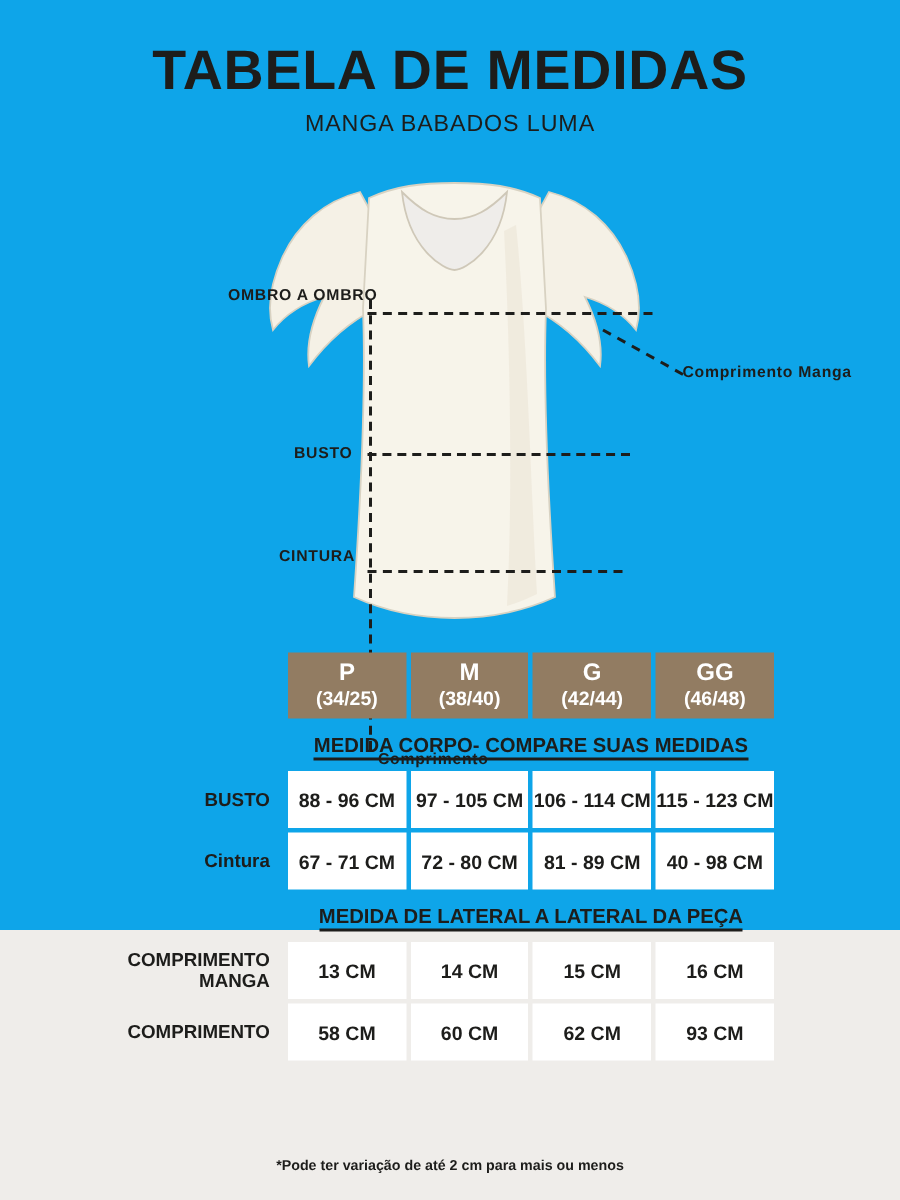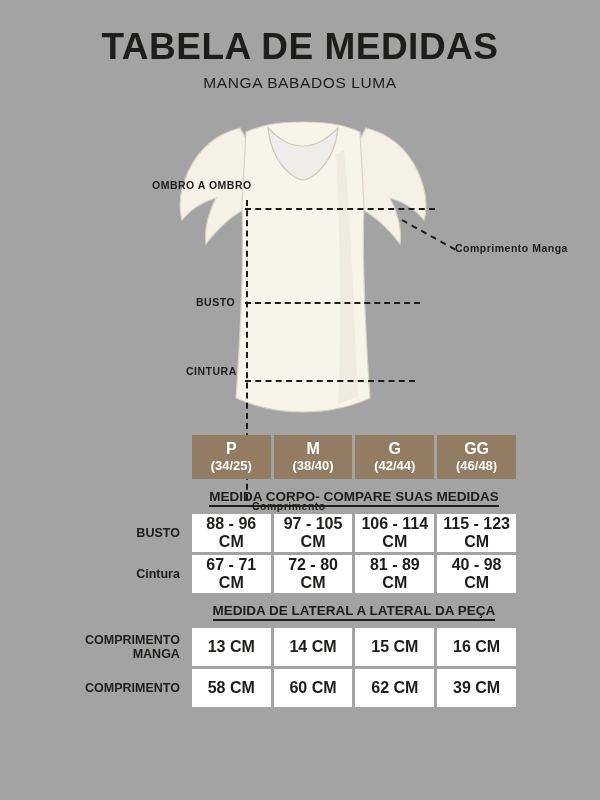--- a/index.html
+++ b/index.html
@@ -7,22 +7,22 @@
     width: 600px;
     height: 800px;
     background: #efedea;
     font-family: "Liberation Sans", sans-serif;
     color: #2b2b2b;
     overflow: hidden;
   }
   .page {
     position: relative;
     width: 600px;
-    height: 800px;
-    background: #a3a3a3;
+    height: 620px;
+    background: #0ea5e9;
   }
 
   
   .header { padding-top: 28px; text-align: center; }
   .title {
     font-size: 37px;
     font-weight: bold;
     letter-spacing: 0.5px;
     color: #1d1d1b;
     line-height: 1.05;
@@ -120,21 +120,21 @@
     display: inline-block;
     border-bottom: 2px solid #1d1d1b;
     padding-bottom: 1px;
     text-align: center;
   }
 
   .cell {
     background: #ffffff;
     text-align: center;
     vertical-align: middle;
-    font-size: 16px;
+    font-size: 13px;
     font-weight: bold;
     color: #1d1d1b;
     height: 38px;
     width: 83px;
     margin-top: 24px;
   }
 
   .footnote {
     position: absolute;
     left: 0;
@@ -171,21 +171,21 @@
                  C72 230 76 150 74 96 Z" fill="#f7f4ea" stroke="#d8d2c2" stroke-width="1.2"></path>
 
         <path d="M100 18 C104 56 128 70 135 70 C142 70 166 56 170 18
                  C158 30 148 36 135 36 C122 36 112 30 100 18 Z" fill="#efedea" stroke="#cfc8b8" stroke-width="1.2"></path>
 
         <path d="M176 40 C184 120 186 220 190 286 C182 290 176 292 170 294 C174 220 172 120 168 44 Z" fill="#efe9dc" opacity="0.85"></path>
       </svg>
     </div>
 
     <div class="dash-h" style="left:245px; top:108px; width:190px;"></div>
-    <div class="lbl" style="left:152px; top:79px;">OMBRO A OMBRO</div>
+    <div class="lbl" style="left:152px; top:91px;">OMBRO A OMBRO</div>
     <div class="dash-h" style="left:248px; top:97px; width:0px;"></div>
 
     <svg style="position:absolute; left:400px; top:118px;" width="60" height="36">
       <line x1="2" y1="2" x2="56" y2="32" stroke="#1d1d1b" stroke-width="2" stroke-dasharray="6 5"></line>
     </svg>
     <div class="lbl" style="left:455px; top:142px; text-transform:none; font-size:10.5px;">Comprimento Manga</div>
 
     <div class="dash-h" style="left:245px; top:202px; width:175px;"></div>
     <div class="lbl" style="left:196px; top:196px;">BUSTO</div>
 
@@ -261,20 +261,21 @@
           <td class="cell">14 CM</td>
           <td class="cell">15 CM</td>
           <td class="cell">16 CM</td>
         </tr>
 
         <tr>
           <td class="col-label">COMPRIMENTO</td>
           <td class="cell">58 CM</td>
           <td class="cell">60  CM</td>
           <td class="cell">62 CM</td>
-          <td class="cell">39 CM</td>
+          <td class="cell">93 CM</td>
         </tr>
       </tbody>
     </table>
   </div>
 
+  <div class="footnote">*Pode ter variação de até 2 cm para mais ou menos</div>
 
 </div>
 
 </body></html>

